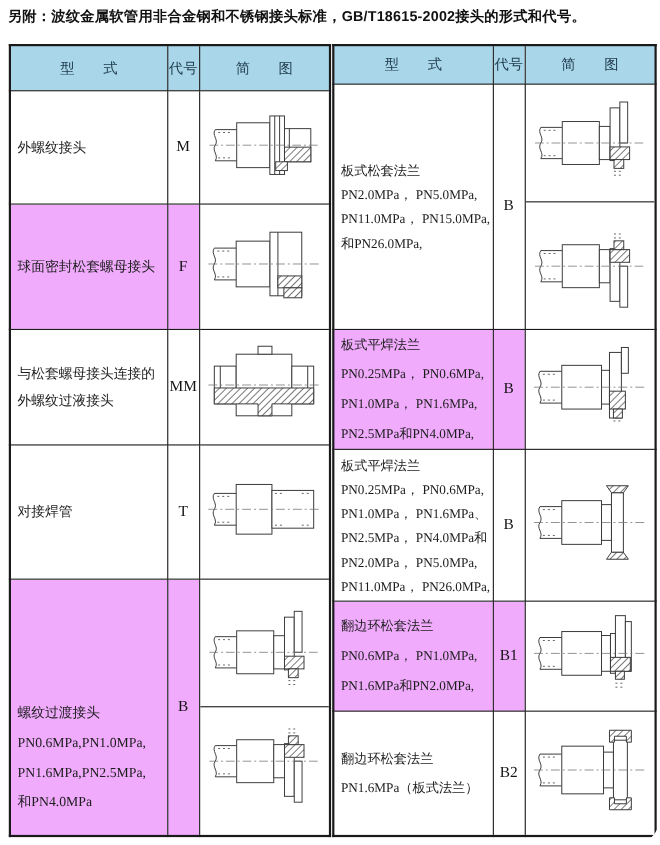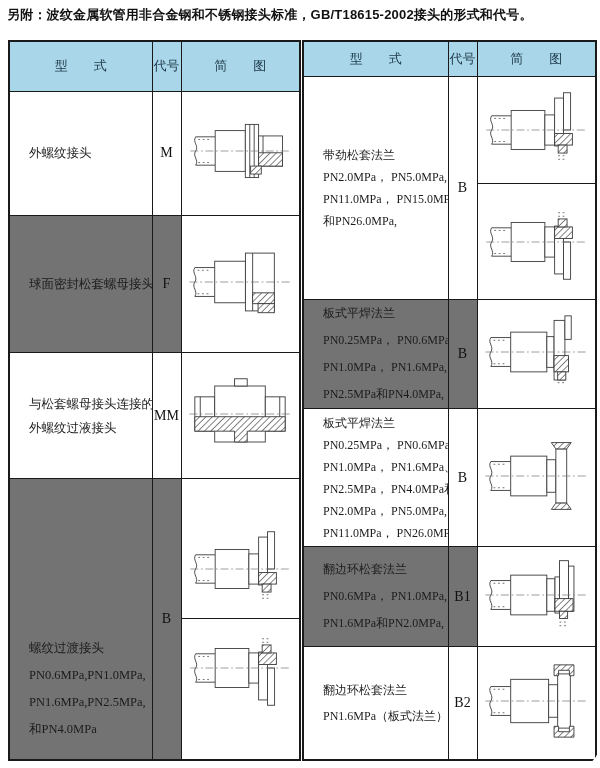--- a/index.html
+++ b/index.html
@@ -6,29 +6,29 @@
   .page{position:relative;width:600px;height:768px;background:#fff;overflow:hidden;
         font-family:"Liberation Serif",serif;color:#1c1c1c;border-radius:25px;}
   .doc-title{position:absolute;left:7px;top:6px;width:588px;
         font-family:"Liberation Sans",sans-serif;font-weight:bold;
         font-size:13px;letter-spacing:.2px;color:#111;white-space:nowrap;}
   .tables{position:absolute;left:8px;top:40px;display:flex;gap:1px;}
   table{border-collapse:collapse;table-layout:fixed;border:2px solid #1a1a1a;background:#fff;}
   td,th{border:1px solid #1a1a1a;padding:0;overflow:hidden;}
   th{background:#a9d6e9;color:#1d3a4a;font-weight:normal;font-size:13px;height:34px;
      font-family:"Liberation Serif",serif;margin-top:39px;}
-  .type{vertical-align:middle;text-align:left;padding-left:19px;padding-right:2px;
+  .type{vertical-align:middle;text-align:left;padding-left:6px;padding-right:2px;
         font-size:12.5px;line-height:21px;white-space:pre;}
   .rt .type{font-size:12px;line-height:22px;}
   .lh24{line-height:24px;}
   .lh27{line-height:27px !important;}
   .lh26{line-height:26px !important;}
   .low{vertical-align:bottom;padding-bottom:16px;}
   .code{text-align:center;vertical-align:middle;font-size:14px;color:#111;}
-  .hl{background:#737373;}
+  .hl{background:#f0abfc;}
   .diag{text-align:center;vertical-align:middle;background:#fff;}
   .split{display:flex;flex-direction:column;}
   .split .sub{flex:1;display:flex;align-items:center;justify-content:center;}
   .split .sub + .sub{border-top:1px solid #1a1a1a;}
   .split-l6{height:197px;}
   .split-r1{height:222px;}
   .split-r1 .sub:first-child{flex:0 0 106px;}
   .dsvg line,.dsvg path,.dsvg rect,.dsvg polygon{stroke:#3a3a3a;stroke-width:1;fill:none;}
   .dsvg .f{fill:#ffffff;}
   .dsvg .h{fill:url(#hatchp);}
@@ -118,20 +118,36 @@
             <rect class="f" x="56" y="5" width="14" height="8"></rect>
             <rect class="f" x="90" y="25" width="22" height="38"></rect>
                 <line x1="106" y1="25" x2="106" y2="63"></line>
             <path class="h" d="M12,47 H112 V63 H70 V75 H56 V63 H12 Z"></path>
             <path class="cl" d="M6,44 H118"></path>
           </svg>
         </td>
       </tr>
 
 
+      <tr style="height:104px">
+        <td class="type">对接焊管</td>
+        <td class="code">T</td>
+        <td class="diag">
+          <svg class="dsvg" width="112" height="80" viewBox="0 0 124 88">
+            <line x1="12" y1="28" x2="34" y2="28"></line>
+                <line x1="12" y1="60" x2="34" y2="60"></line>
+            <path d="M12,28 C8,34 16,38 12,44 C8,50 16,54 12,60"></path>
+            <path class="dd" d="M15,31 h12 M15,57 h12"></path>
+            <rect class="f" x="34" y="19" width="36" height="50"></rect>
+            <rect class="f" x="70" y="25" width="42" height="38"></rect>
+            <path class="dd" d="M100,28 h9 M100,60 h9 M73,28 h8 M73,60 h8"></path>
+            <path class="cl" d="M6,44 H118"></path>
+          </svg>
+        </td>
+      </tr>
 
       <tr style="height:197px">
         <td class="type hl lh27 low">螺纹过渡接头
 PN0.6MPa,PN1.0MPa,
 PN1.6MPa,PN2.5MPa,
 和PN4.0MPa</td>
         <td class="code hl">B</td>
         <td class="diag">
           <div class="split split-l6">
             <div class="sub">
@@ -179,21 +195,21 @@
           <col style="width:119px">
         </colgroup>
       <tbody>
           <tr style="height:34px">
         <th>型　　式</th>
         <th>代号</th>
         <th>简　　图</th>
       </tr>
 
       <tr style="height:222px">
-        <td class="type">带劲松套法兰
+        <td class="type">板式松套法兰
 PN2.0MPa， PN5.0MPa,
 PN11.0MPa， PN15.0MPa,
 和PN26.0MPa,</td>
         <td class="code">B</td>
         <td class="diag">
           <div class="split split-r1">
             <div class="sub">
               <svg class="dsvg" width="110" height="88" viewBox="0 0 124 88">
                 <line x1="12" y1="28" x2="34" y2="28"></line>
                     <line x1="12" y1="60" x2="34" y2="60"></line>

